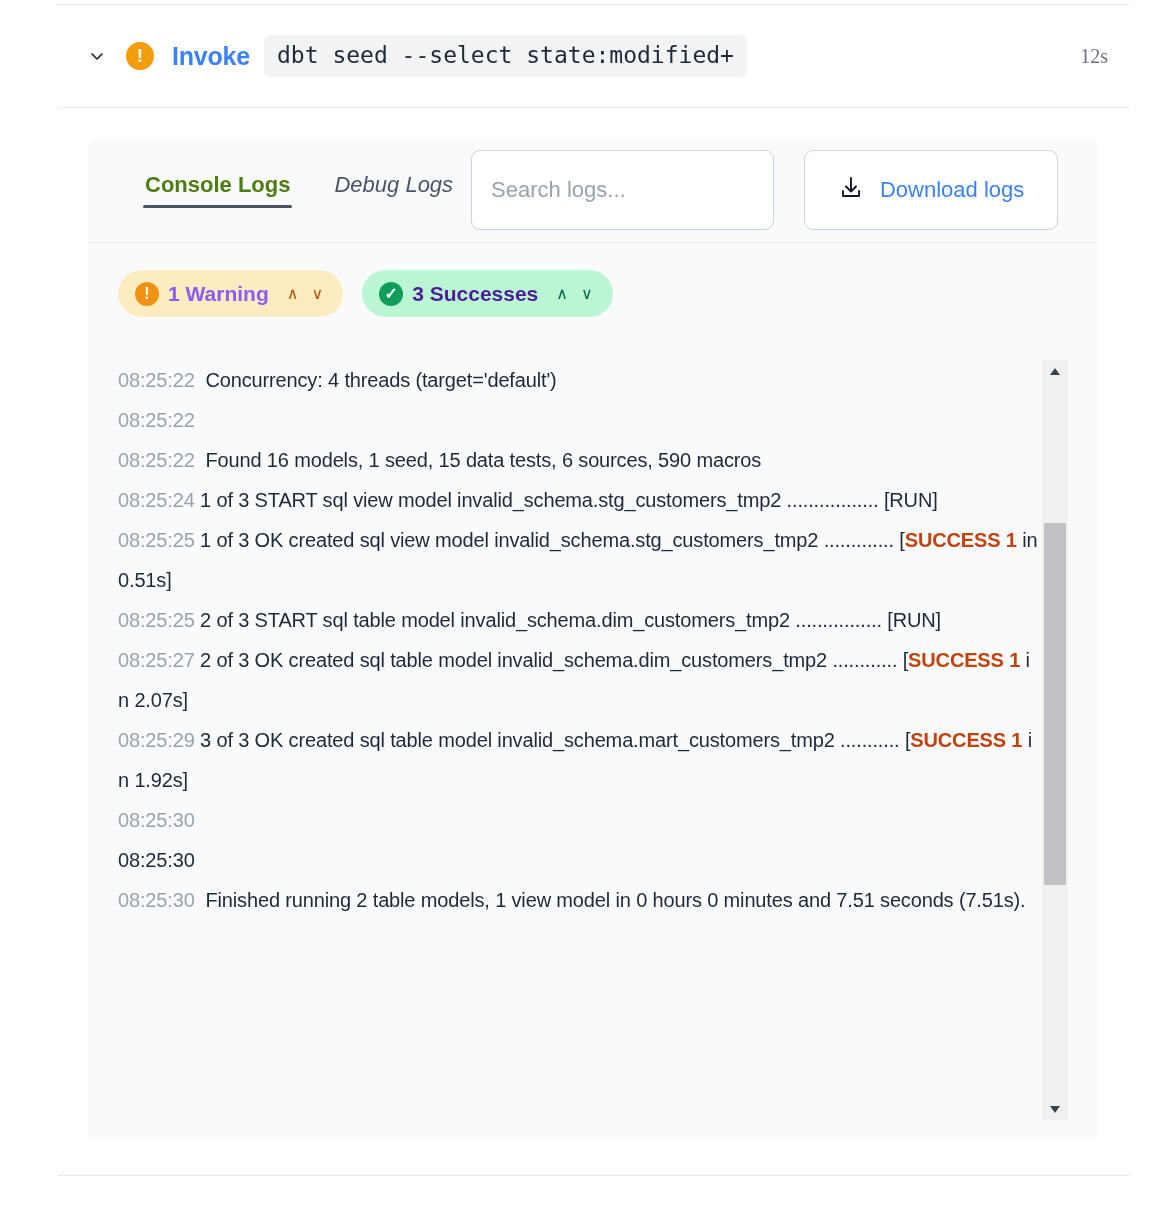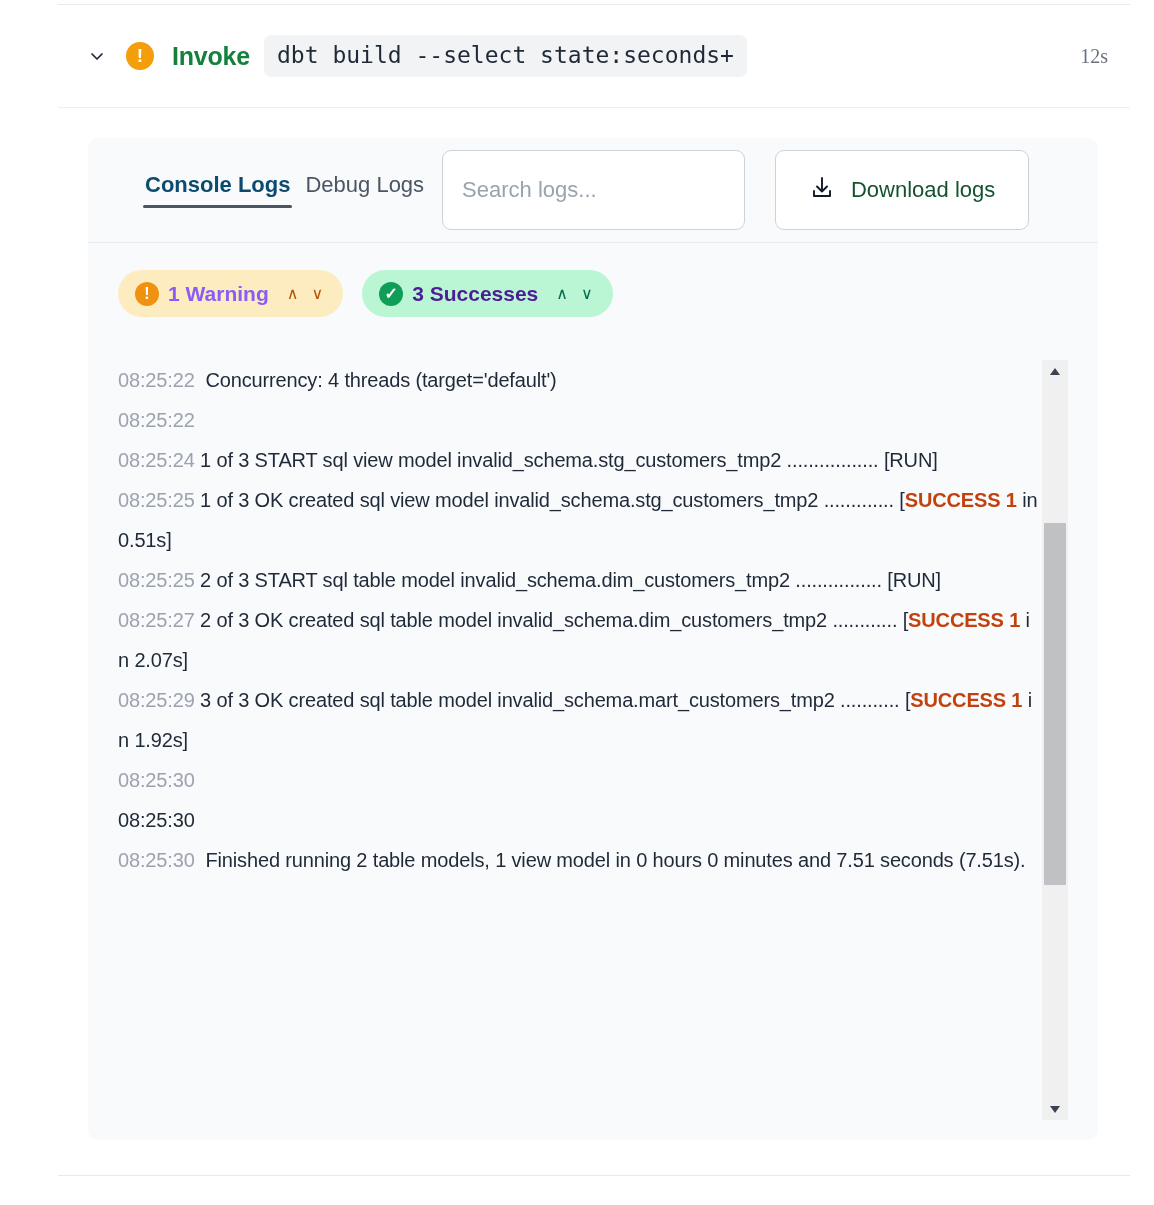--- a/index.html
+++ b/index.html
@@ -37,21 +37,21 @@
     background: #f59e0b; flex: 0 0 auto;
     margin-left: 18px;
     display: flex; align-items: center; justify-content: center;
   }
   .warn-dot .bang {
     color: #ffffff; font-size: 19px; font-weight: 700; line-height: 1;
     font-family: "Liberation Sans", sans-serif;
     transform: translateY(-1px);
   }
   .invoke-label {
-    margin-left: 18px; font-size: 25px; font-weight: 700; color: #15803d;
+    margin-left: 18px; font-size: 25px; font-weight: 700; color: #3b82f6;
     letter-spacing: -0.2px; white-space: nowrap;
   }
   .cmd-chip {
     margin-left: 14px;
     background: #f1f3f5; border-radius: 7px;
     padding: 7px 13px 9px 13px;
     font-family: "DejaVu Sans Mono", monospace;
     font-size: 23px; color: #1f2937; white-space: nowrap;
     line-height: 1.15;
   }
@@ -74,26 +74,26 @@
     position: absolute; left: 0; top: 0; width: 1010px; height: 105px;
     display: flex; align-items: center;
     padding-left: 57px;
     border-bottom: 1px solid #e9edf1;
   }
   .tab {
     font-size: 22px; color: #4b5563; white-space: nowrap;
     cursor: pointer; position: relative;
     padding-bottom: 10px;
   }
-  .tab.active { font-weight: 700; color: #0c4a6e; }
+  .tab.active { font-weight: 700; color: #4d7c0f; }
   .tab.active::after {
     content: ""; position: absolute; left: -2px; right: -2px; bottom: 0;
     height: 3px; background: #4b5563; border-radius: 2px;
   }
-  .tab + .tab { margin-left: 15px; }
+  .tab + .tab { margin-left: 44px; font-style: italic; }
 
   .search-box {
     margin-left: 18px;
     width: 303px; height: 80px;
     background: #ffffff;
     border: 1px solid #cbd2da;
     border-radius: 9px;
     display: flex; align-items: center;
     padding: 0 17px;
   }
@@ -106,21 +106,21 @@
 
   .dl-btn {
     margin-left: 30px;
     height: 80px; width: 254px;
     background: #ffffff;
     border: 1px solid #cbd2da;
     border-radius: 9px;
     display: flex; align-items: center; justify-content: center;
     gap: 16px; cursor: pointer;
   }
-  .dl-btn .label { font-size: 22px; color: #14532d; white-space: nowrap; }
+  .dl-btn .label { font-size: 22px; color: #3b82f6; white-space: nowrap; }
 
   
   .pills {
     position: absolute; left: 30px; top: 132px;
     display: flex; align-items: center; gap: 19px;
   }
   .pill {
     height: 47px; border-radius: 24px;
     display: flex; align-items: center;
     padding: 0 20px 0 17px; gap: 9px;
@@ -205,21 +205,21 @@
         <path d="M5 8 L10 13 L15 8" stroke="#1f2937" stroke-width="1.7" stroke-linecap="round" stroke-linejoin="round"></path>
       </svg>
     </div>
 
     <div class="warn-dot">
       <span class="bang">!</span>
     </div>
 
     <div class="invoke-label">Invoke</div>
 
-    <div class="cmd-chip">dbt build --select state:seconds+</div>
+    <div class="cmd-chip">dbt seed --select state:modified+</div>
 
     <div class="duration">12s</div>
   </div>
 
   <div class="logs-card">
 
     <div class="toolbar">
       <div class="tab active">
         <span>Console Logs</span>
       </div>
@@ -266,20 +266,21 @@
           <span>∨</span>
         </span>
       </div>
 
     </div>
 
     <div class="log-view">
       <div class="log-scroll" id="log-scroll">
           <div class="log-line"><span class="ts">08:25:22</span><span>  Concurrency: 4 threads (target='default')</span></div>
           <div class="log-line"><span class="ts">08:25:22</span><span></span></div>
+          <div class="log-line"><span class="ts">08:25:22</span><span>  Found 16 models, 1 seed, 15 data tests, 6 sources, 590 macros</span></div>
           <div class="log-line"><span class="ts">08:25:24</span><span> 1 of 3 START sql view model invalid_schema.stg_customers_tmp2 ................. [RUN]</span></div>
           <div class="log-line"><span class="ts">08:25:25</span><span> 1 of 3 OK created sql view model invalid_schema.stg_customers_tmp2 ............. [</span><span class="ok">SUCCESS 1</span><span> in 0.51s]</span></div>
           <div class="log-line"><span class="ts">08:25:25</span><span> 2 of 3 START sql table model invalid_schema.dim_customers_tmp2 ................ [RUN]</span></div>
           <div class="log-line"><span class="ts">08:25:27</span><span> 2 of 3 OK created sql table model invalid_schema.dim_customers_tmp2 ............ [</span><span class="ok">SUCCESS 1</span><span> in 2.07s]</span></div>
           <div class="log-line"><span class="ts">08:25:29</span><span> 3 of 3 OK created sql table model invalid_schema.mart_customers_tmp2 ........... [</span><span class="ok">SUCCESS 1</span><span> in 1.92s]</span></div>
           <div class="log-line"><span class="ts">08:25:30</span><span></span></div>
           <div class="log-line"><span class="ts dark">08:25:30</span><span></span></div>
           <div class="log-line"><span class="ts">08:25:30</span><span>  Finished running 2 table models, 1 view model in 0 hours 0 minutes and 7.51 seconds (7.51s).</span></div>
         </div>
 

